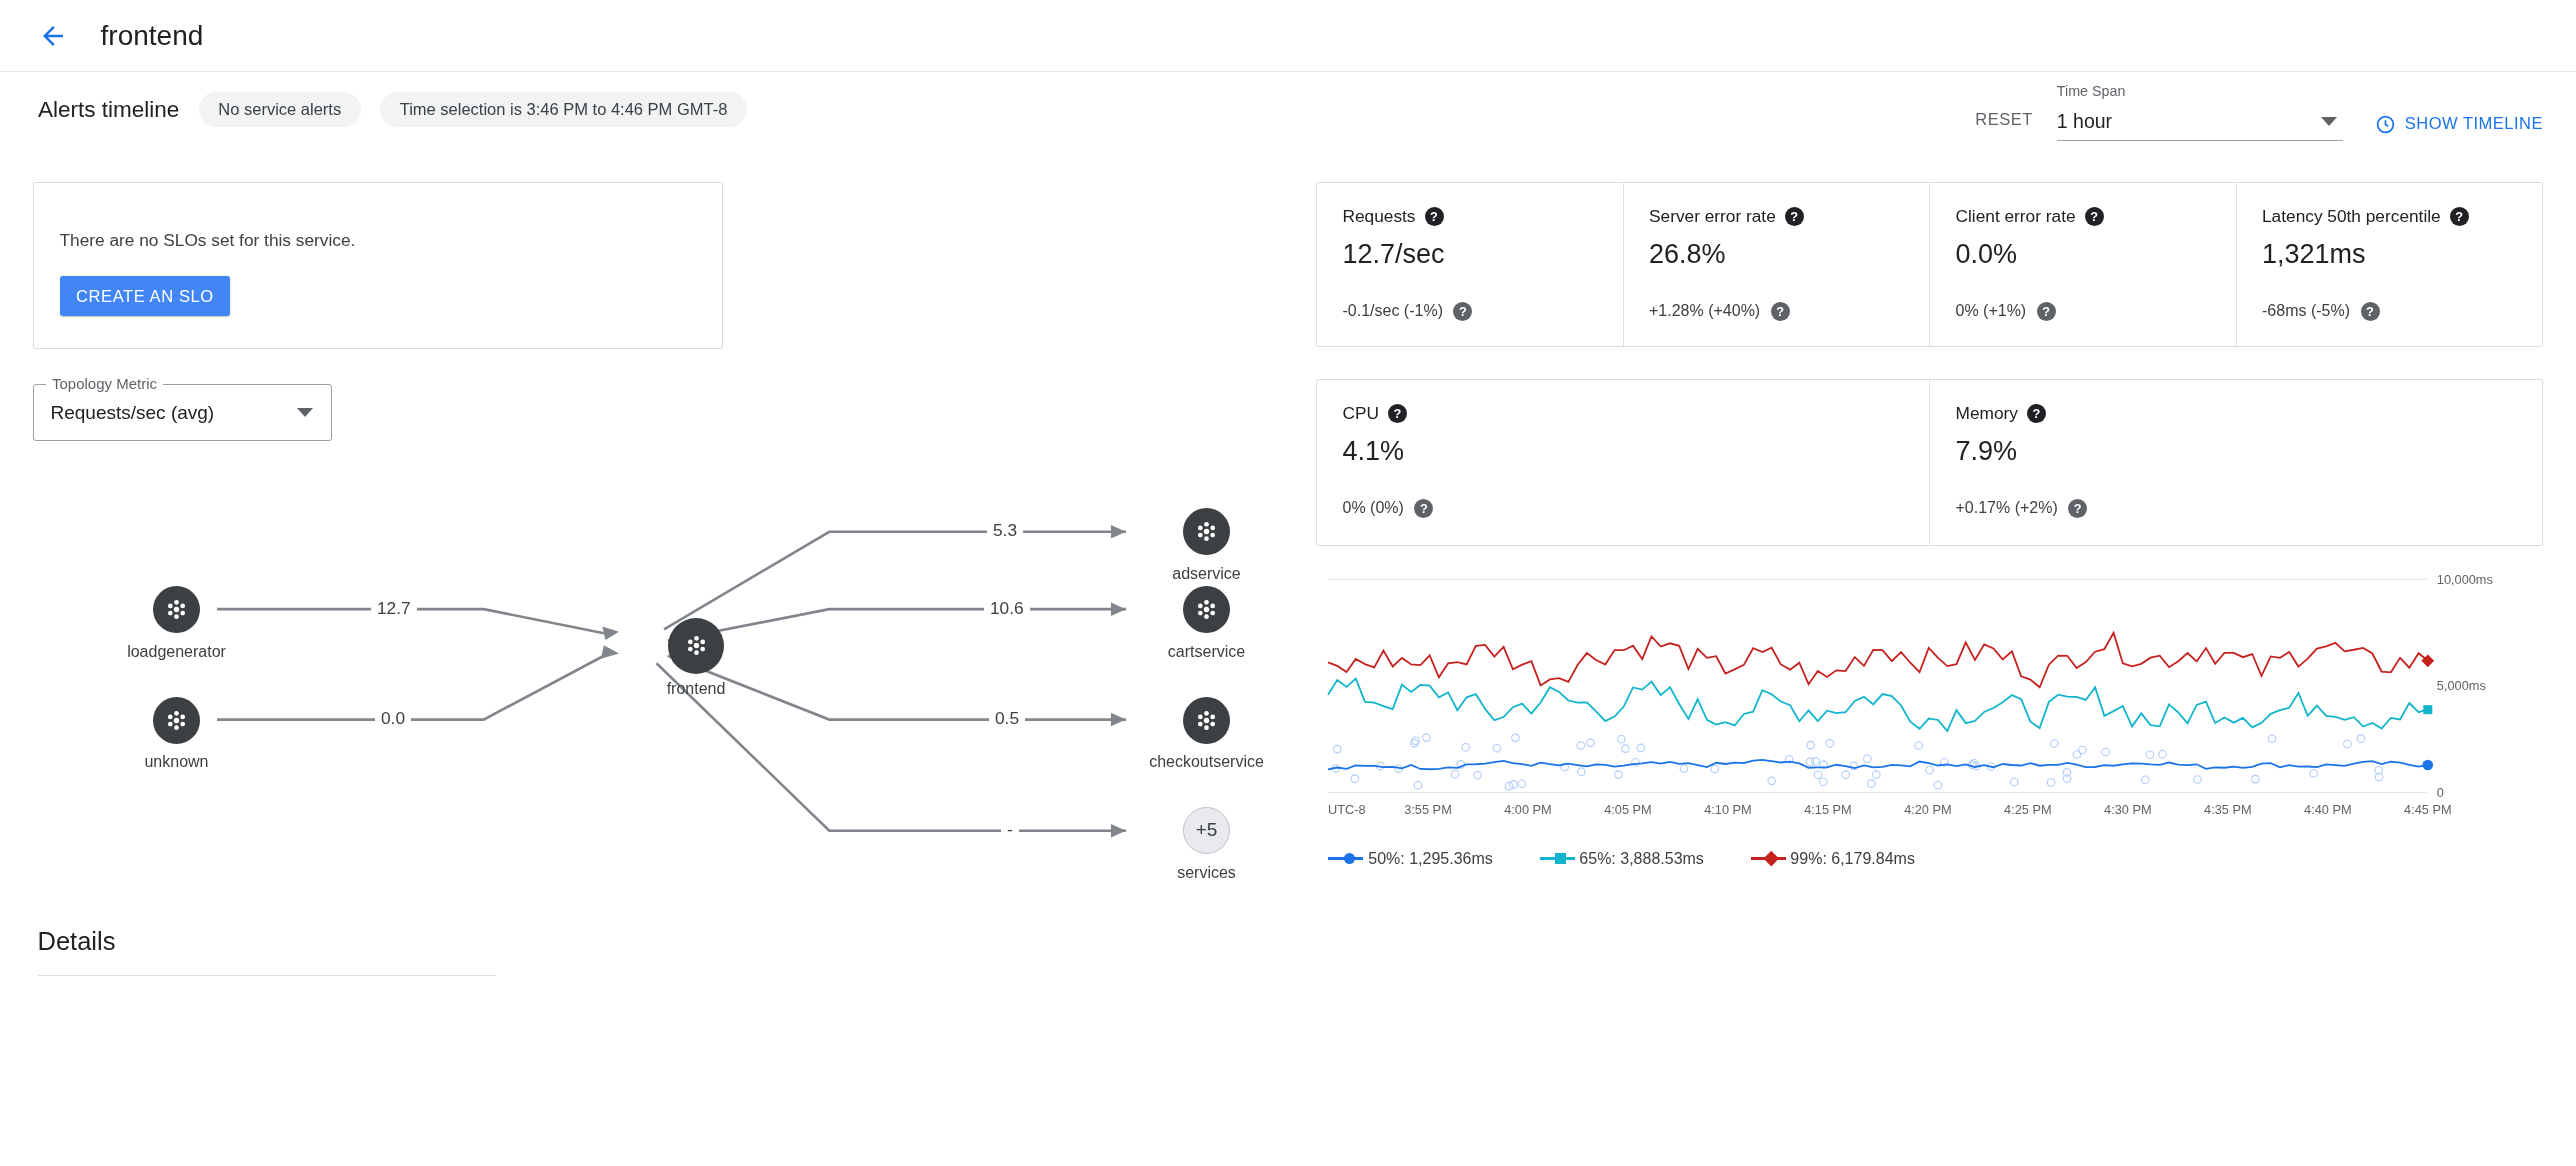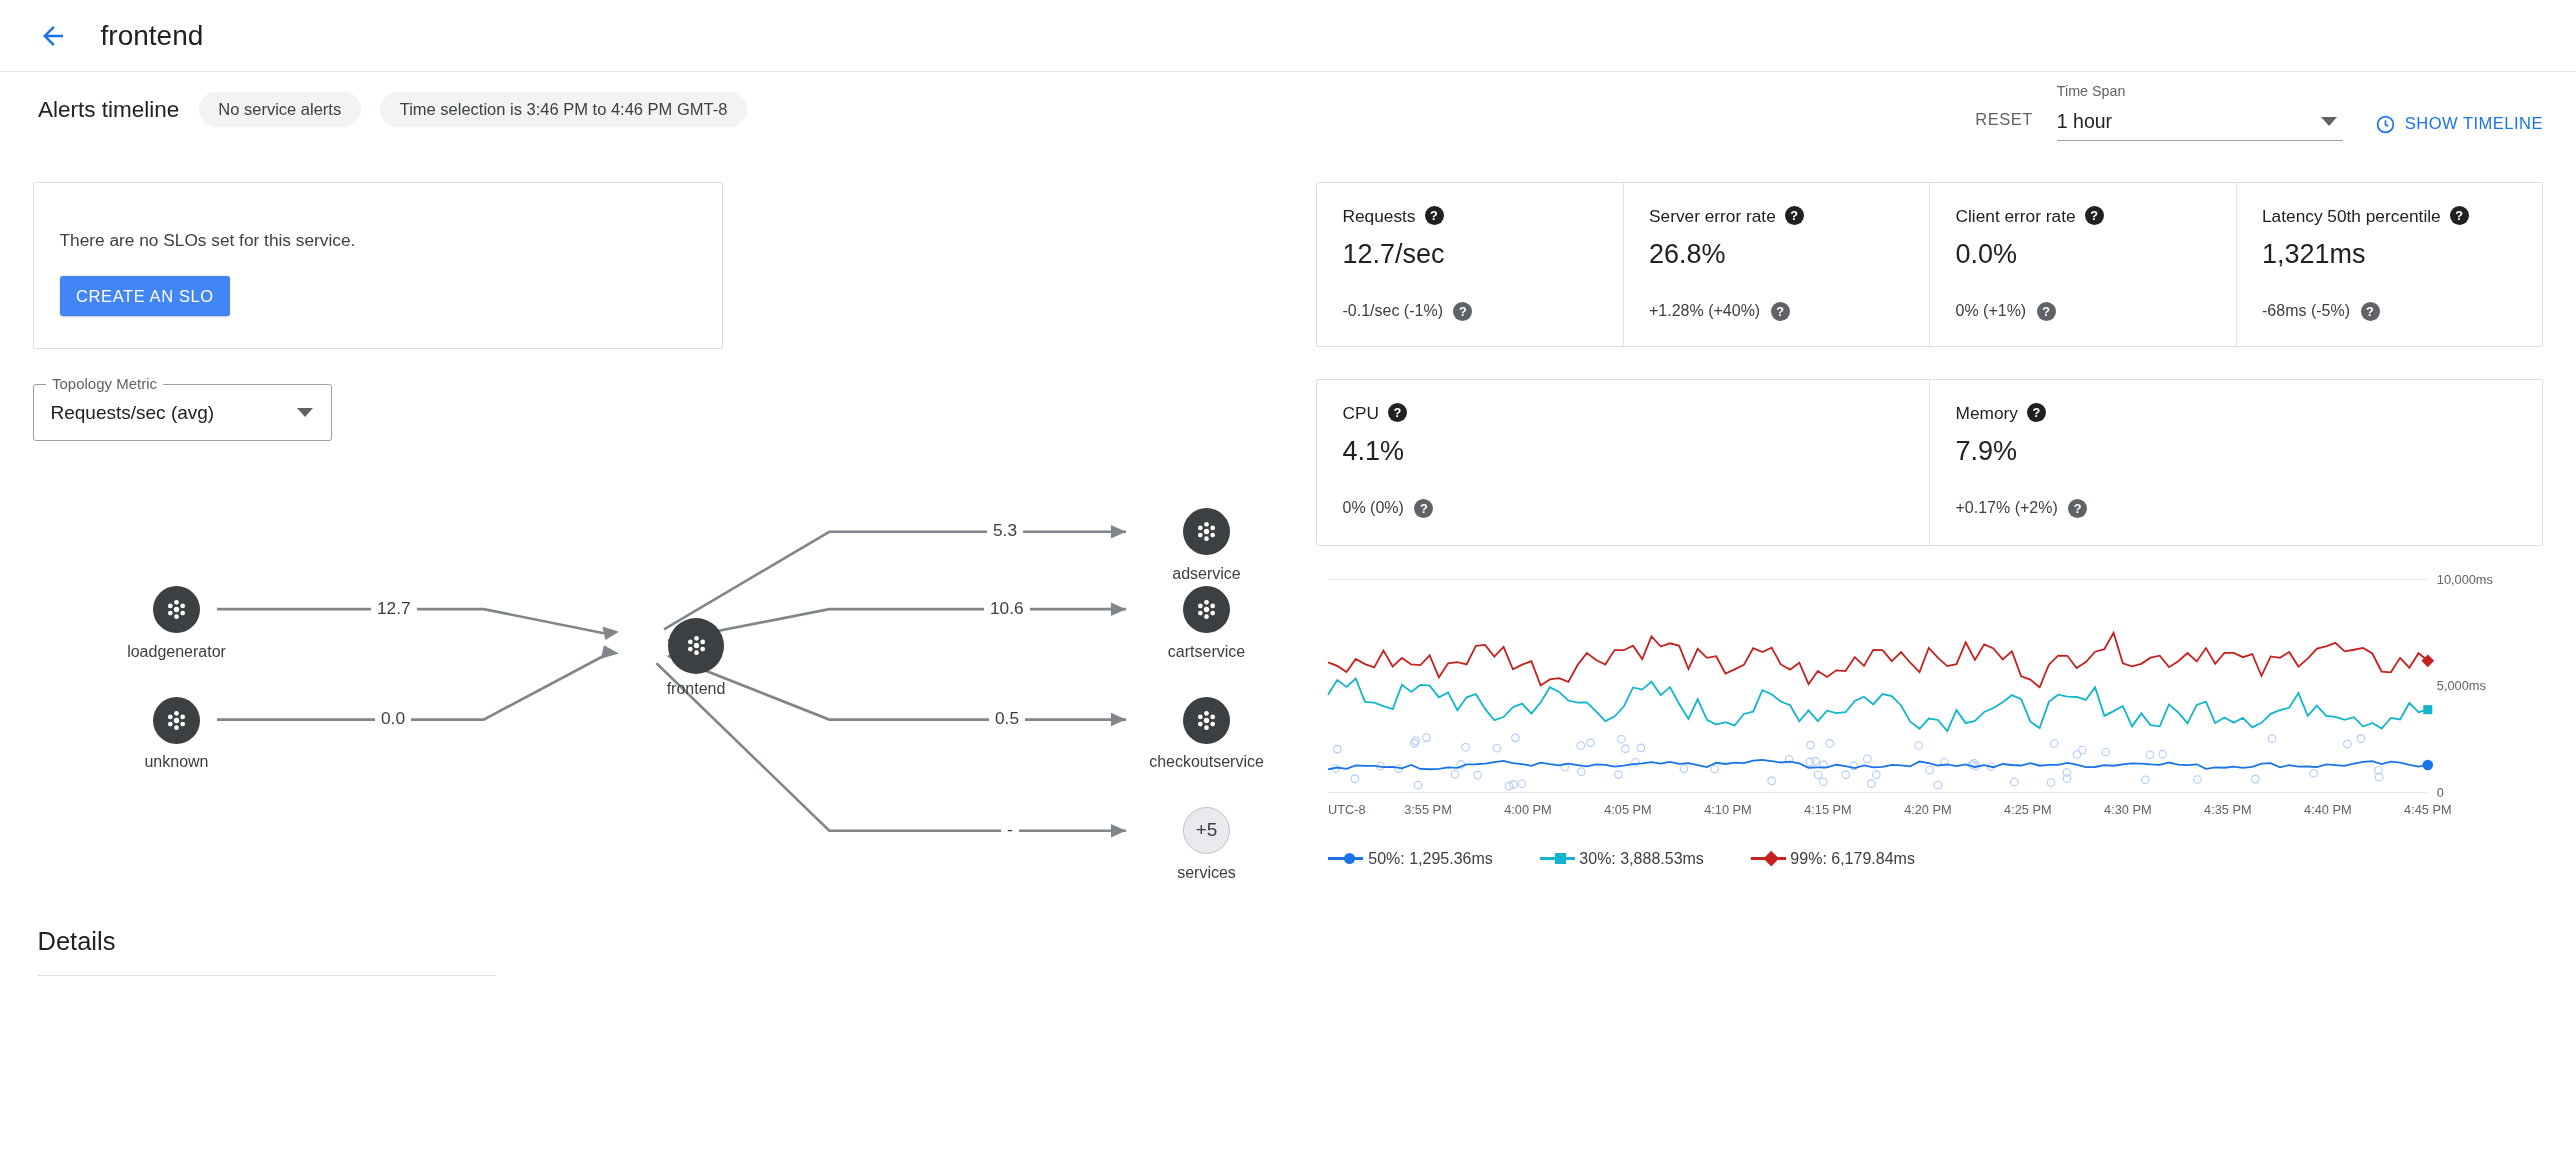--- a/index.html
+++ b/index.html
@@ -198,21 +198,21 @@
 
   
   .kpi-card { margin-top: 35px; display: flex; }
   .kpi-cell {
     flex: 1;
     padding: 22.5px 25.5px 25.5px 25.5px;
     border-right: 0.8px solid #e0e0e0;
   }
   .kpi-cell:last-child { border-right: none; }
   .kpi-head {
-    display: flex; gap: 9px;
+    display: flex; align-items: center; gap: 9px;
     font-size: 17.3px; font-weight: 500; color: #202124;
   }
   .kpi-value { font-size: 27px; color: #202124; margin-top: 12px; font-weight: 400; }
   .kpi-delta {
     margin-top: 32px;
     display: flex; align-items: center; gap: 10.5px;
     font-size: 16px; color: #3c4043;
   }
   .q {
     width: 19px; height: 19px; border-radius: 50%;
@@ -589,21 +589,21 @@
         </svg>
       <div class="legend">
         <div class="legend-item">
           <span class="legend-line" style="background:#1a73e8"></span>
           <span class="legend-dot" style="background:#1a73e8"></span>
           <span>50%: 1,295.36ms</span>
         </div>
         <div class="legend-item">
           <span class="legend-line" style="background:#12b5cb"></span>
           <span class="legend-sq" style="background:#12b5cb"></span>
-          <span>30%: 3,888.53ms</span>
+          <span>65%: 3,888.53ms</span>
         </div>
         <div class="legend-item">
           <span class="legend-line" style="background:#c5221f"></span>
           <span class="legend-di" style="background:#c5221f"></span>
           <span>99%: 6,179.84ms</span>
         </div>
       </div>
     </div>
 
   </div>

